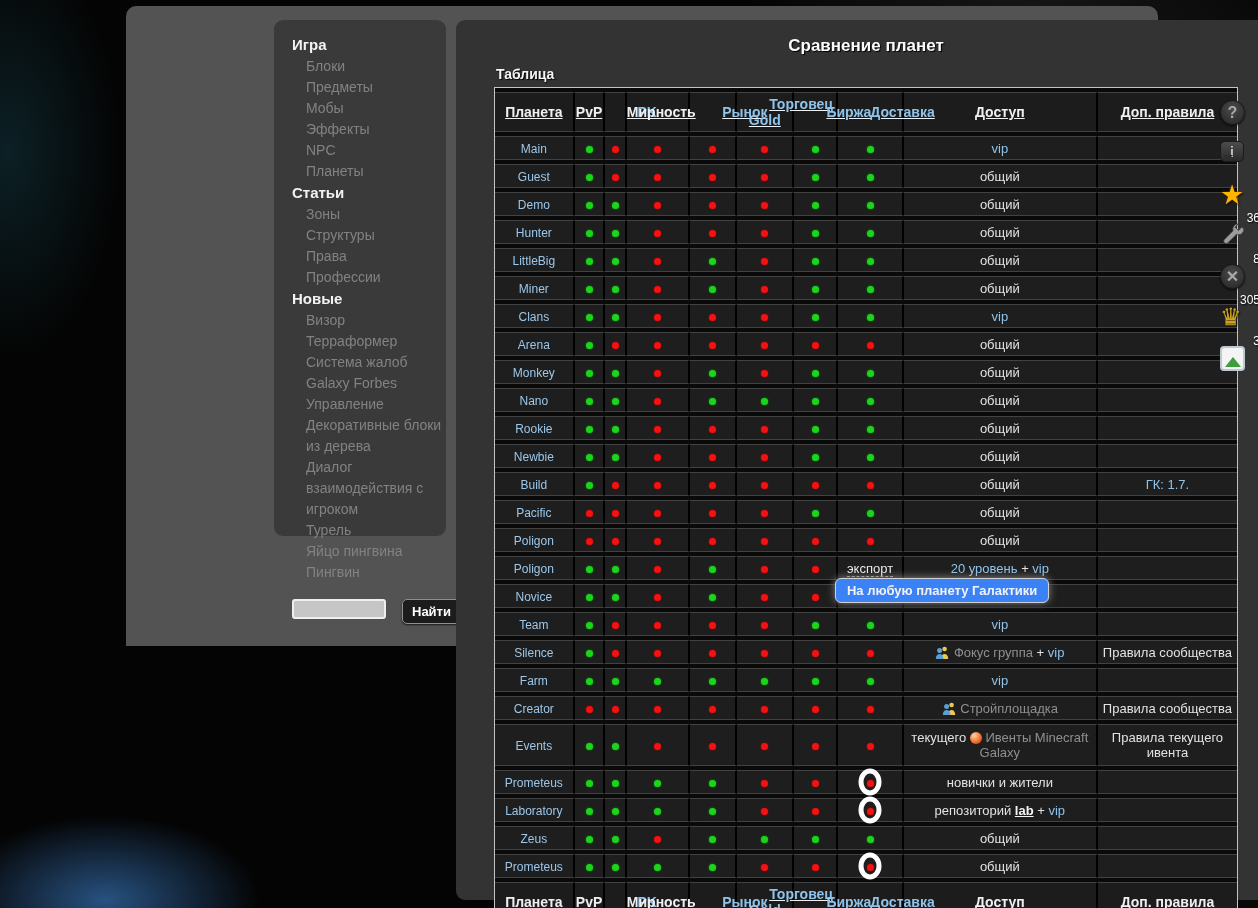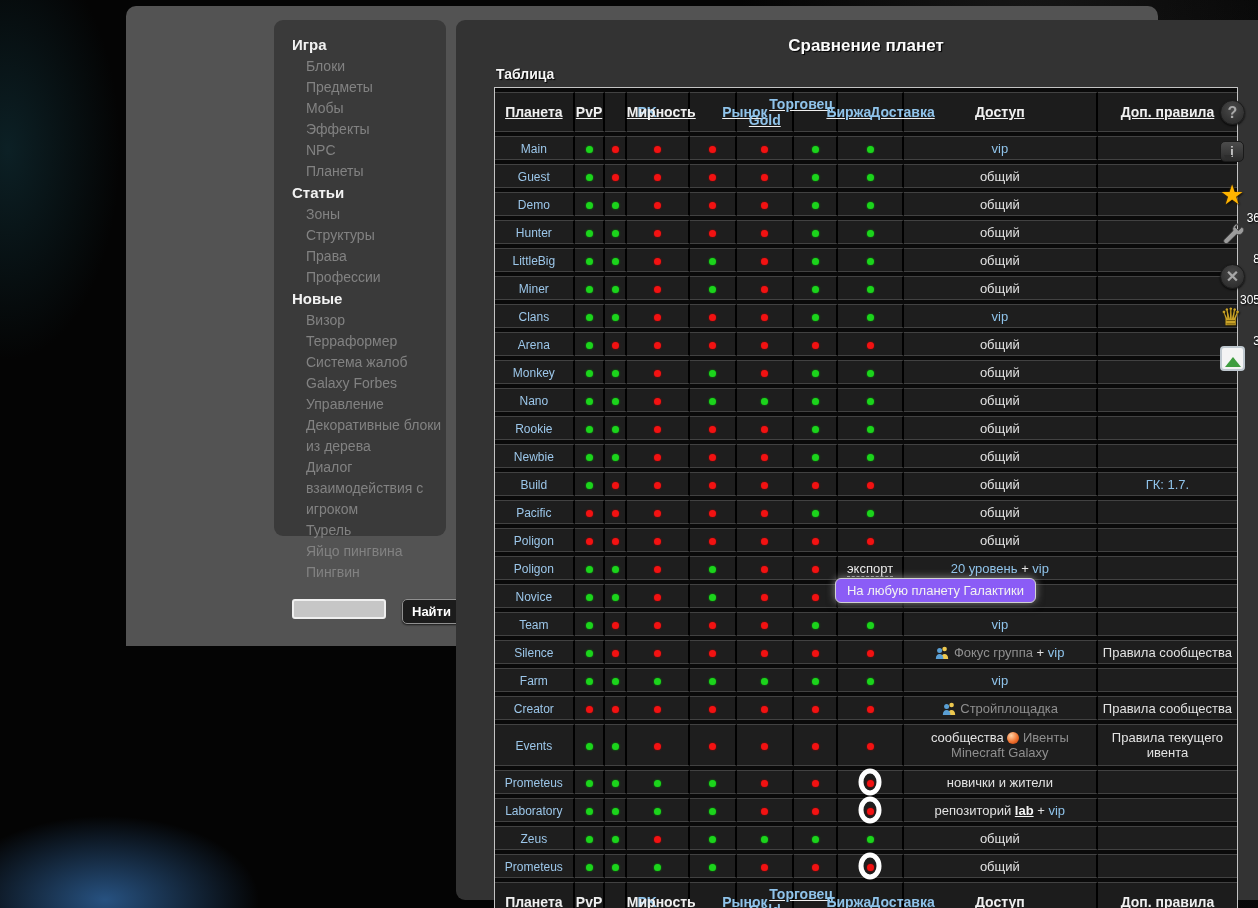--- a/index.html
+++ b/index.html
@@ -47,22 +47,22 @@
   .planet { color:#9cc7ea; font-size:12px; cursor:pointer; }
   .dot { display:inline-block; width:7px; height:7px; border-radius:50%; vertical-align:middle; }
   .dot.g { background:#1cd41c; box-shadow:0 0 2px #0a0; }
   .dot.r { background:#f21212; box-shadow:0 0 2px #a00; }
   .seg-link { color:#8fc3ea; cursor:pointer; }
   .seg-gray { color:#8f8f8f; cursor:pointer; }
   .seg-plain { color:#e2e2e2; }
   .seg-bold { color:#f5f5f5; font-weight:bold;text-decoration:underline; }
   .export-text { color:#e8e8e8; border-bottom:1px dashed #999; cursor:help; position:relative; }
   .tooltip { position:absolute; left:-12px; top:17px; white-space:nowrap; z-index:30;
-    background:#8b5cf6; border:1px solid #d2d2d2; border-radius:6px; padding:4px 11px;
-    color:#f2f2f2; font-size:13px; font-weight:normal;
+    background:#3b82f6; border:1px solid #d2d2d2; border-radius:6px; padding:4px 11px;
+    color:#f2f2f2; font-size:13px; font-weight:bold;
     box-shadow:0 0 9px rgba(255,255,255,.55), 0 3px 8px rgba(0,0,0,.8); }
   .circle-ann { position:absolute; left:50%; top:50%; transform:translate(-50%,-50%);
     width:23px; height:27px; border:5px solid #fff; border-radius:50%; z-index:20; pointer-events:none; }
   .picon { display:inline-block; vertical-align:-2px; }
   .orb { display:inline-block; width:12px; height:12px; border-radius:50%; vertical-align:-2px;
     background:radial-gradient(circle at 35% 30%, #ffd2a6, #f07330 55%, #b53407); }
   
   .rtools { position:absolute; left:1220px; top:100px; width:38px; }
   .rtool { position:relative; height:41px; cursor:pointer; }
   .badge { position:absolute; right:-2px; bottom:-2px; color:#fff; font-size:12px;
@@ -413,21 +413,21 @@
           </tr>
           <tr class="tall">
             <td><span class="planet">Events</span></td>
             <td><span class="dot g"></span></td>
             <td><span class="dot g"></span></td>
             <td><span class="dot r"></span></td>
             <td><span class="dot r"></span></td>
             <td><span class="dot r"></span></td>
             <td><span class="dot r"></span></td>
             <td><span class="dot r"></span></td>
-            <td><span class="seg-plain">сообщества </span><span class="orb"></span><span class="seg-gray"> Ивенты Minecraft Galaxy</span></td>
+            <td><span class="seg-plain">текущего </span><span class="orb"></span><span class="seg-gray"> Ивенты Minecraft Galaxy</span></td>
             <td><span class="seg-plain">Правила текущего ивента</span></td>
           </tr>
           <tr>
             <td><span class="planet">Prometeus</span></td>
             <td><span class="dot g"></span></td>
             <td><span class="dot g"></span></td>
             <td><span class="dot g"></span></td>
             <td><span class="dot g"></span></td>
             <td><span class="dot r"></span></td>
             <td><span class="dot r"></span></td>

